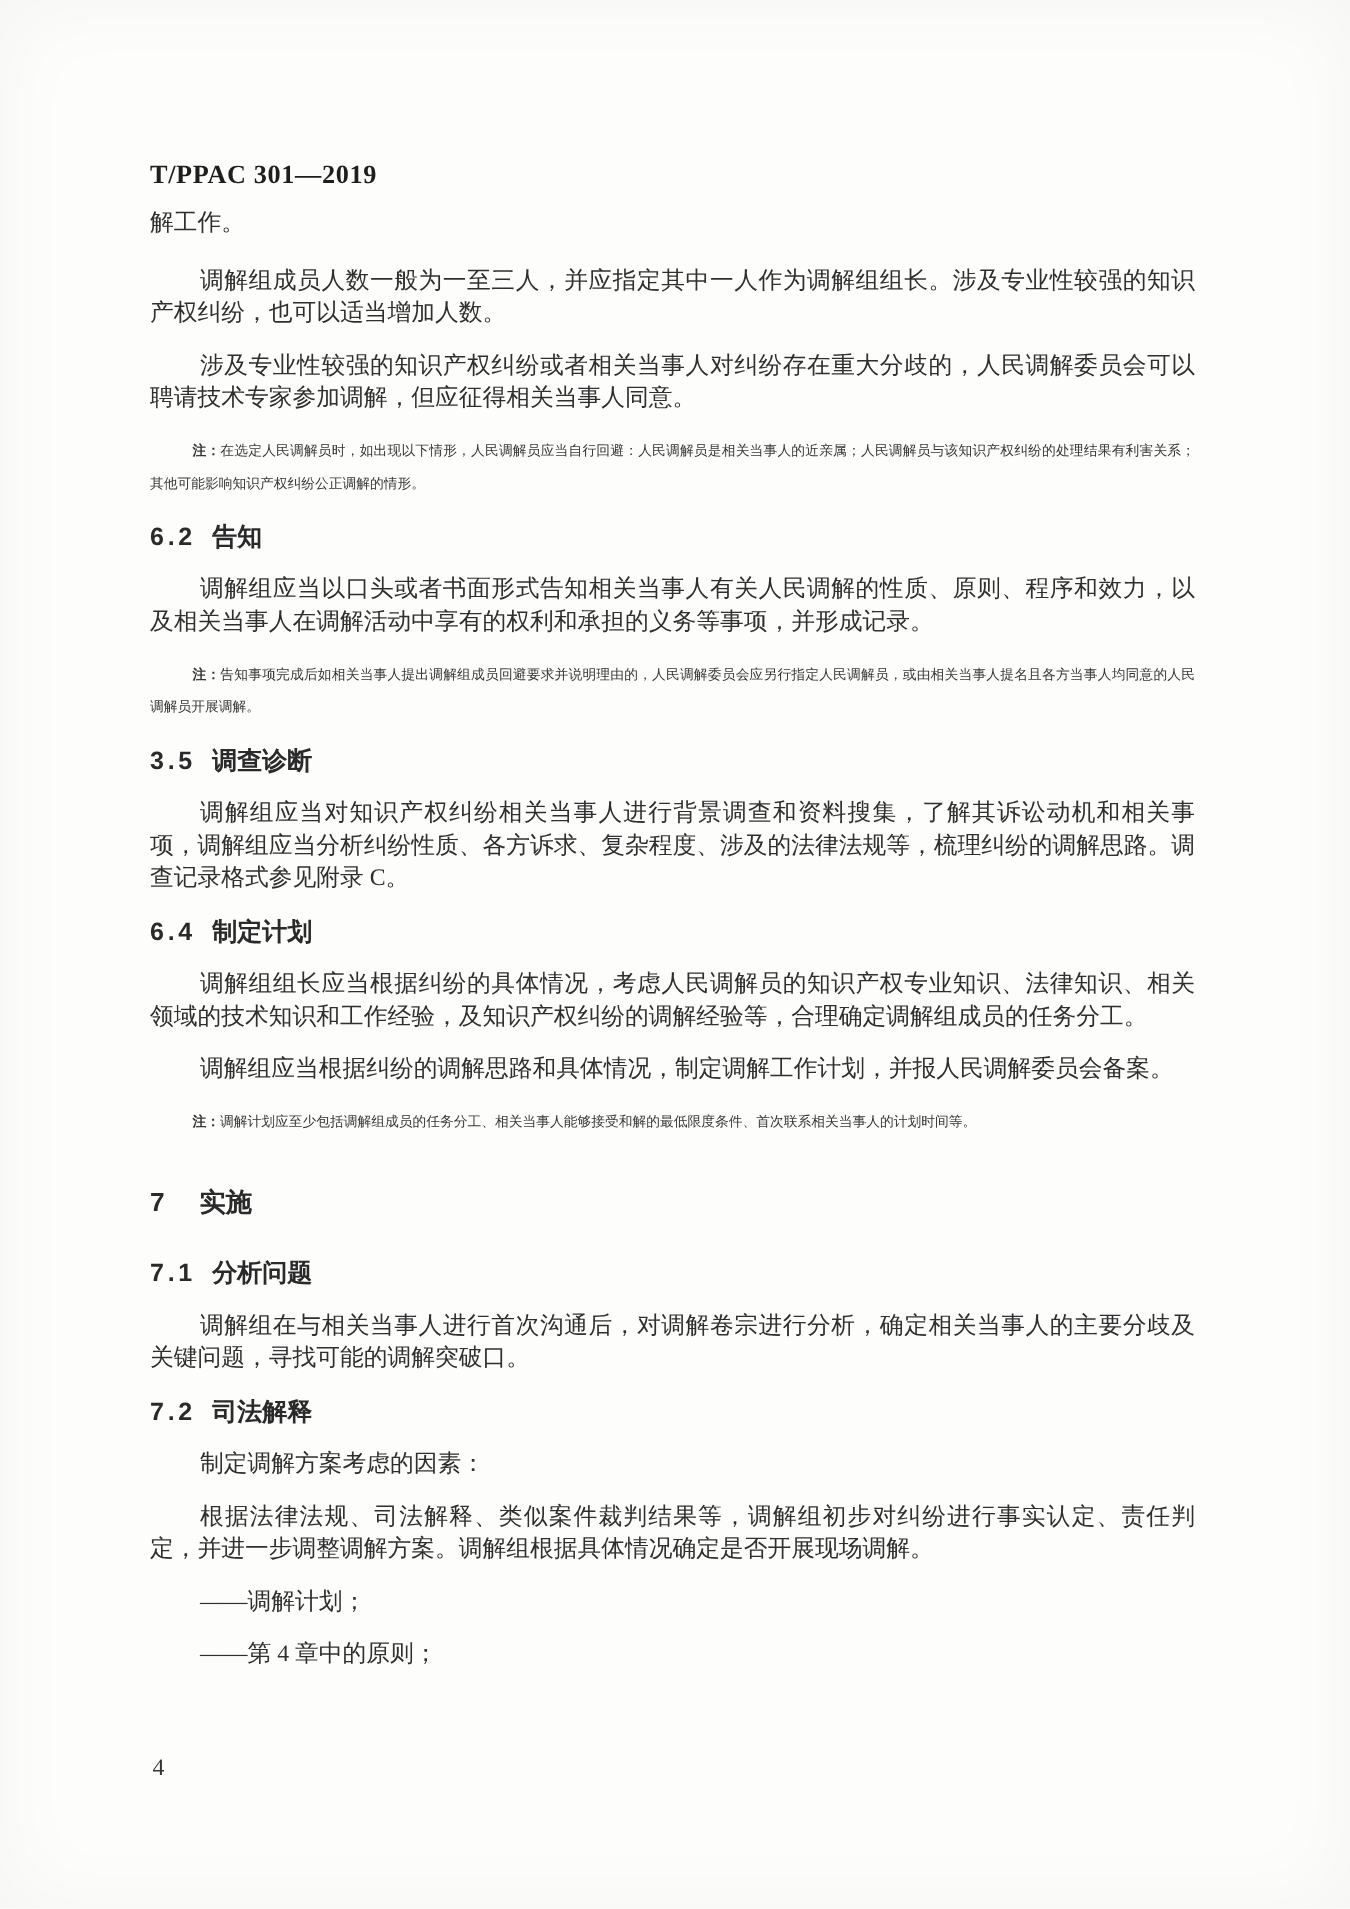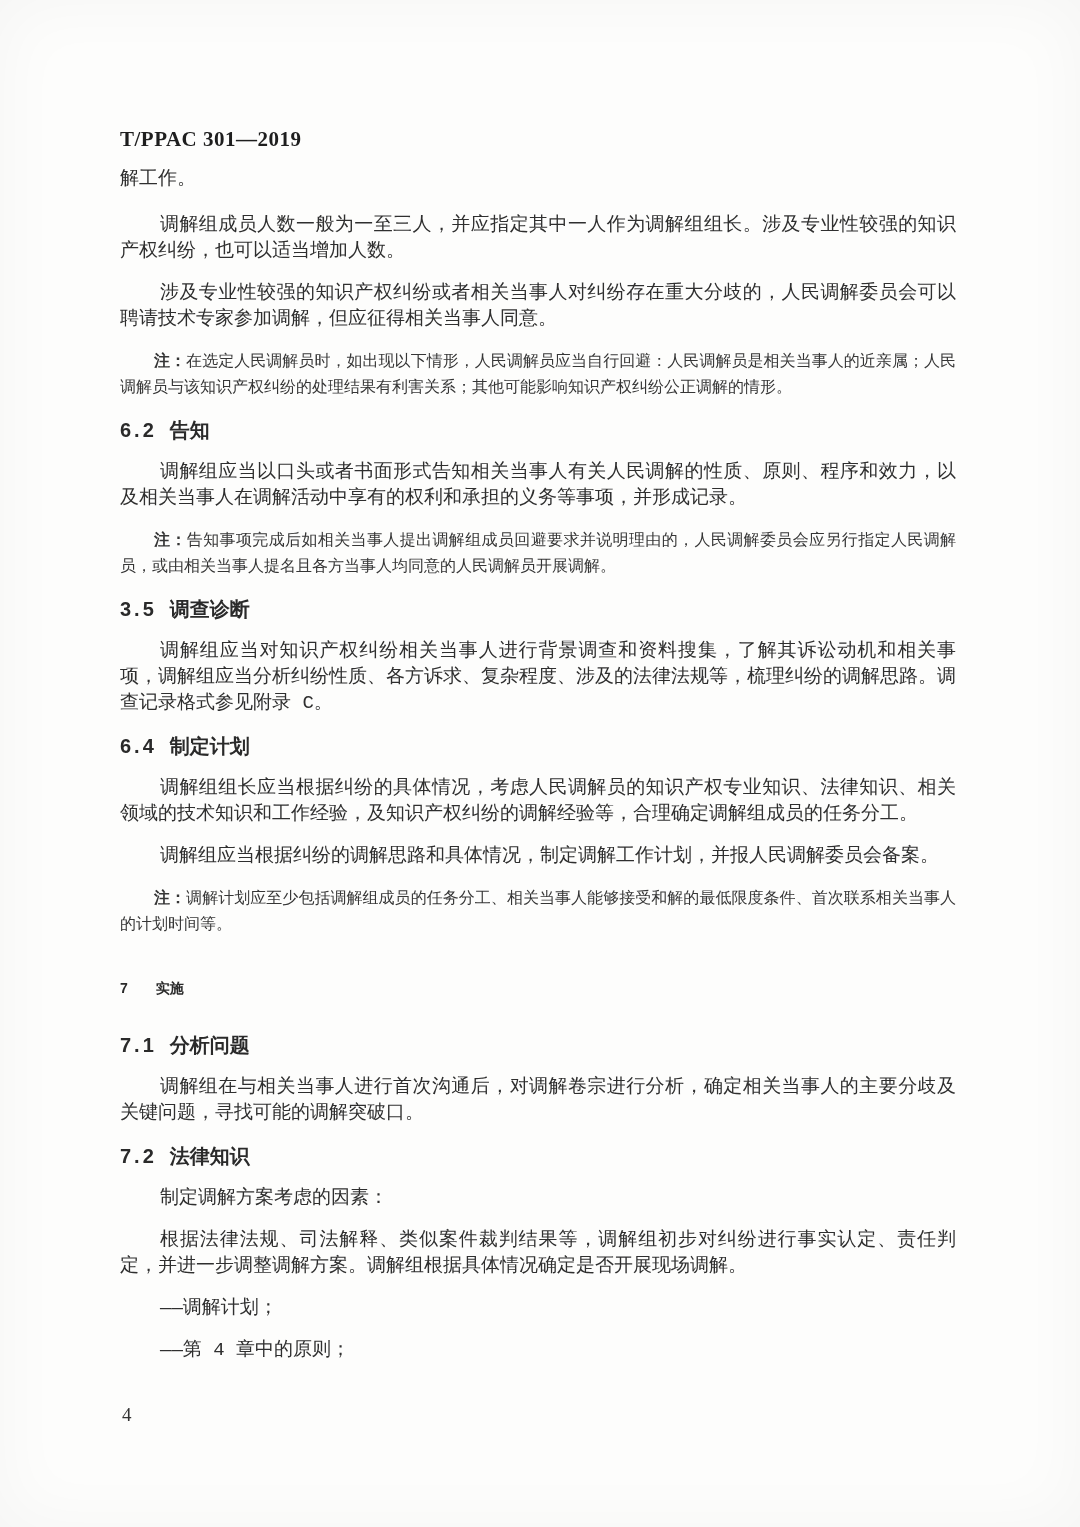--- a/index.html
+++ b/index.html
@@ -29,28 +29,27 @@
     color: #1e1e1e;
     margin: 0 0 14px 0;
   }
   p.body {
     font-size: 19px;
     line-height: 26px;
     margin: 0 0 16px 0;
     text-indent: 40px;
     text-align: justify;
     color: #2f2f2f;
-    font-family: Liberation Mono, monospace;
   }
   p.body.noindent {
     text-indent: 0;
     margin-bottom: 20px;
   }
   p.note {
-    font-size: 16px;
+    font-size: 11px;
     line-height: 26px;
     margin: 8px 0 15px 0;
     text-indent: 34px;
     text-align: justify;
     color: #363636;
   }
   .note-label {
     font-family: "Liberation Sans", "DejaVu Sans", sans-serif;
     font-weight: 700;
   }
@@ -64,21 +63,21 @@
   }
   .section .h-num {
     letter-spacing: 3px;
     margin-right: 13px;
     font-weight: 600;
     text-align: center;
   }
   .chapter {
     font-family: "Liberation Sans", "DejaVu Sans", sans-serif;
     font-weight: 700;
-    font-size: 14px;
+    font-size: 21px;
     line-height: 27px;
     color: #2a2a2a;
     margin: 38px 0 30px 0;
   }
   .chapter .h-num {
     margin-right: 28px;
     font-weight: 600;
   }
   .page-number {
     position: absolute;
@@ -122,21 +121,21 @@
   <p class="body">调解组应当根据纠纷的调解思路和具体情况，制定调解工作计划，并报人民调解委员会备案。</p>
 
   <p class="note"><span class="note-label">注：</span><span>调解计划应至少包括调解组成员的任务分工、相关当事人能够接受和解的最低限度条件、首次联系相关当事人的计划时间等。</span></p>
 
   <h2 class="chapter"><span class="h-num">7</span><span class="h-title">实施</span></h2>
 
   <h3 class="section"><span class="h-num">7.1</span><span class="h-title">分析问题</span></h3>
 
   <p class="body">调解组在与相关当事人进行首次沟通后，对调解卷宗进行分析，确定相关当事人的主要分歧及关键问题，寻找可能的调解突破口。</p>
 
-  <h3 class="section"><span class="h-num">7.2</span><span class="h-title">法律知识</span></h3>
+  <h3 class="section"><span class="h-num">7.2</span><span class="h-title">司法解释</span></h3>
 
   <p class="body">制定调解方案考虑的因素：</p>
 
   <p class="body">根据法律法规、司法解释、类似案件裁判结果等，调解组初步对纠纷进行事实认定、责任判定，并进一步调整调解方案。调解组根据具体情况确定是否开展现场调解。</p>
 
   <p class="body">——调解计划；</p>
 
   <p class="body">——第 4 章中的原则；</p>
 
   <div class="page-number">4</div>

